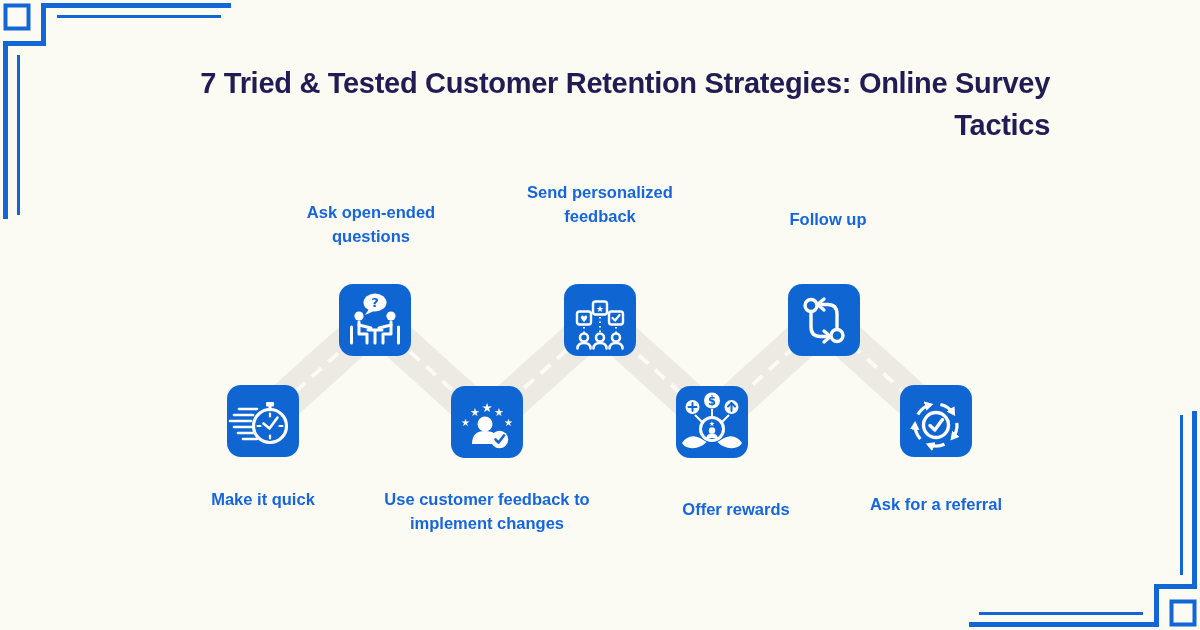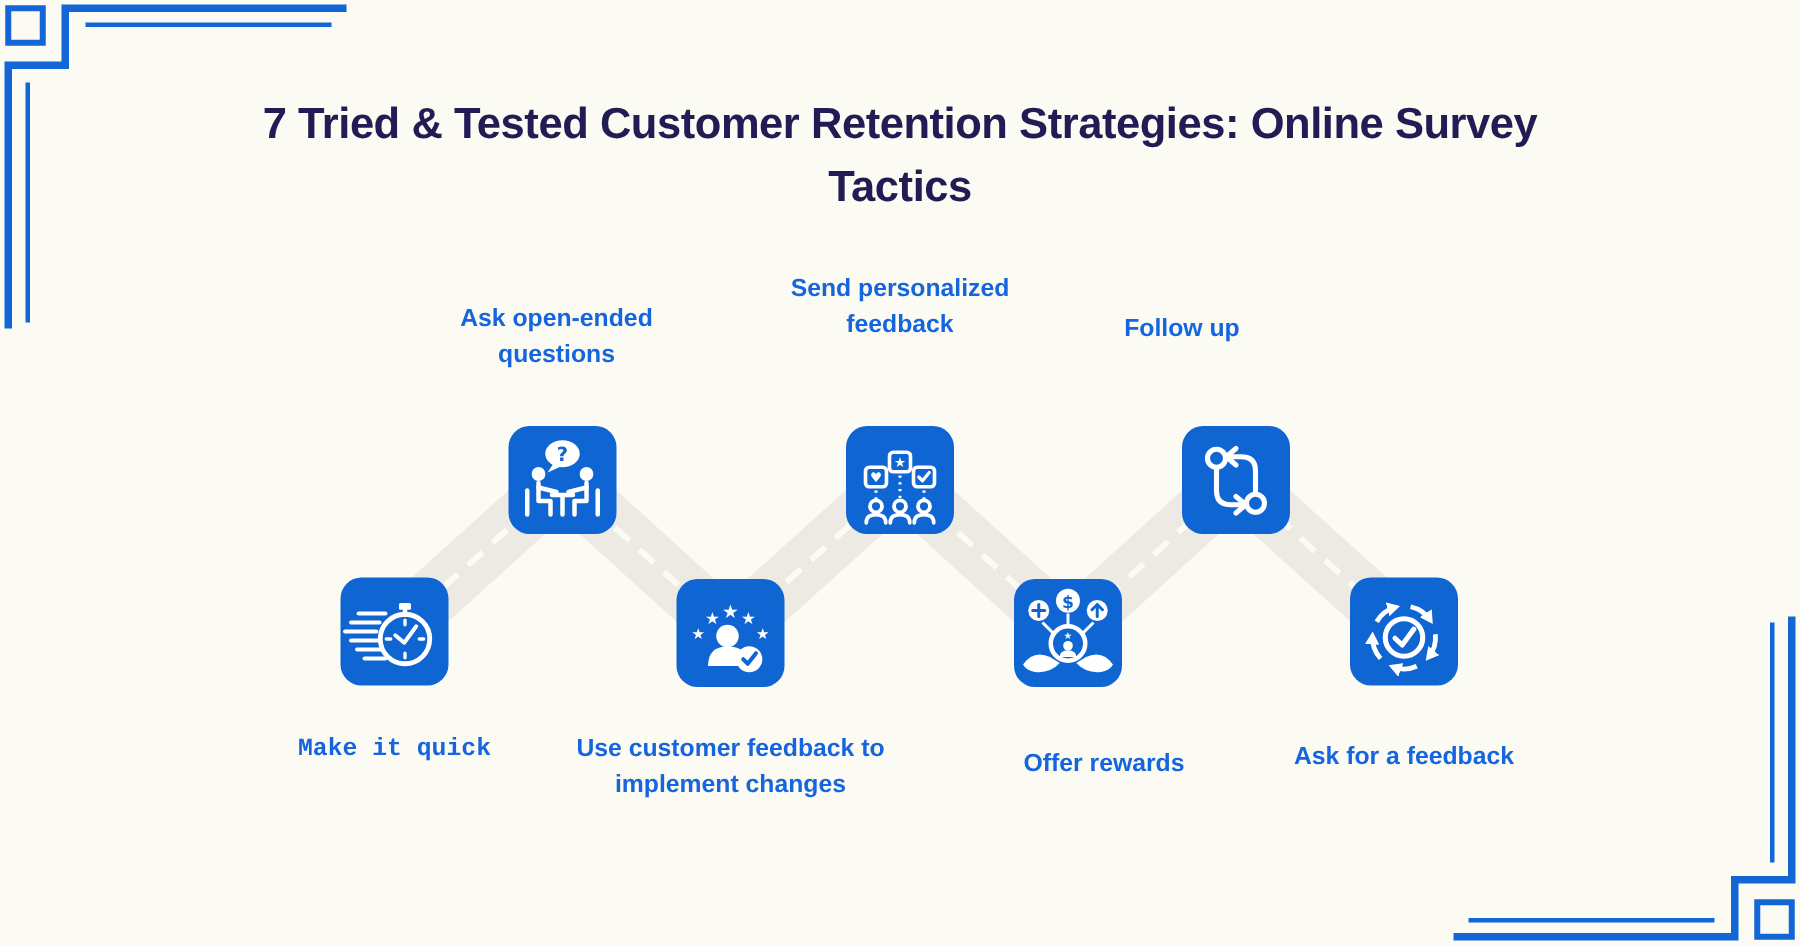--- a/index.html
+++ b/index.html
@@ -9,47 +9,47 @@
     background:#FBFAF3;
     overflow:hidden;
     font-family:"Liberation Sans", sans-serif;
   }
   .corner{position:absolute;}
   .corner.tl{left:0;top:0;}
   .corner.br{right:0;bottom:0;transform:rotate(180deg);}
   .title{
     position:absolute;
     left:150px;top:62px;width:900px;
-    text-align:center;
+    text-align:right;
     font-size:29px;font-weight:bold;
     letter-spacing:-0.3px;
     line-height:42px;
     color:#211C54;
   }
   .zigzag{position:absolute;left:0;top:0;pointer-events:none;}
   .tile{
     position:absolute;
     width:72px;height:72px;
     background:#0F66D3;
     border-radius:14px;
   }
   .tile svg{display:block;}
   .step-label{
     position:absolute;
     text-align:center;
     font-size:16.5px;font-weight:bold;
     line-height:24px;
     color:#1566DE;
   }
-  .lbl-1{left:163px;top:487px;width:200px;font-family:Liberation Mono, monospace;}
+  .lbl-1{left:163px;top:487px;width:200px;}
   .lbl-2{left:271px;top:200px;width:200px;}
   .lbl-3{left:377px;top:487px;width:220px;}
   .lbl-4{left:498px;top:180px;width:204px;}
   .lbl-5{left:636px;top:497px;width:200px;}
-  .lbl-6{left:708px;top:207px;width:160px;}
+  .lbl-6{left:748px;top:207px;width:160px;}
   .lbl-7{left:836px;top:492px;width:200px;}
   .tile-1{left:227px;top:385px;}
   .tile-2{left:339px;top:284px;}
   .tile-3{left:451px;top:386px;}
   .tile-4{left:564px;top:284px;}
   .tile-5{left:676px;top:386px;}
   .tile-6{left:788px;top:284px;}
   .tile-7{left:900px;top:385px;}
 </style>
 </head>
@@ -240,15 +240,15 @@
       </svg>
     </span>
   </div>
 
   <div class="step-label lbl-1">Make it quick</div>
   <div class="step-label lbl-2">Ask open-ended questions</div>
   <div class="step-label lbl-3">Use customer feedback to implement changes</div>
   <div class="step-label lbl-4">Send personalized feedback</div>
   <div class="step-label lbl-5">Offer rewards</div>
   <div class="step-label lbl-6">Follow up</div>
-  <div class="step-label lbl-7">Ask for a feedback</div>
+  <div class="step-label lbl-7">Ask for a referral</div>
 
 </div>
 
 </body></html>

